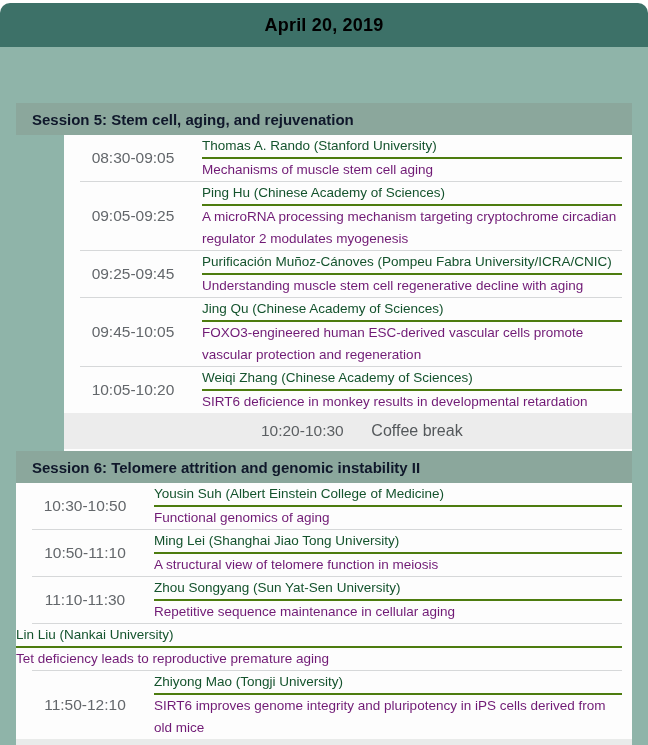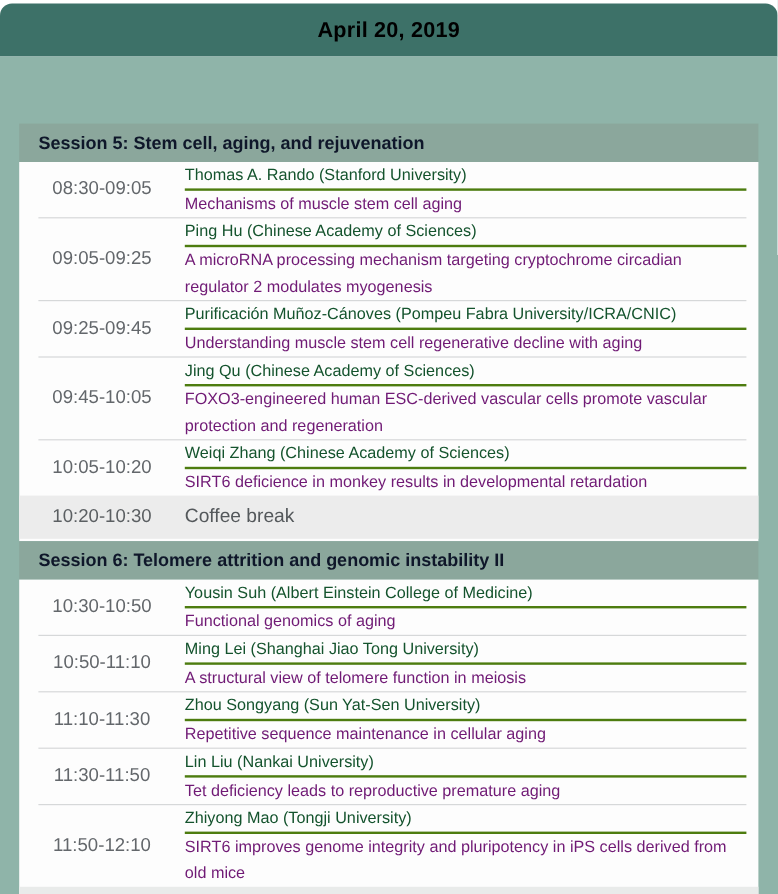--- a/index.html
+++ b/index.html
@@ -24,21 +24,21 @@
   }
 
   .session-bar {
     height: 32px; background: #8ba79c;
     display: flex; align-items: center;
     padding-left: 16px;
     color: #0f172a; font-weight: bold; font-size: 15px;
   }
 
   .table { background: #fdfdfd; }
-  .table1 { padding-bottom: 2px; }
+  .table1 { padding-bottom: 2px; margin-left: 48px; }
 
   .entry { display: flex; align-items: stretch; }
   .time-cell {
     width: 138px; flex: none;
     display: flex; align-items: center; justify-content: center;
     font-size: 15.5px; color: #63676b;
   }
   .content-cell { flex: 1; padding-right: 10px; min-width: 0; }
   .speaker-cell {
     line-height: 22px; font-size: 13.5px; color: #14532d;
@@ -47,21 +47,21 @@
   }
   .talk-cell { line-height: 22px; font-size: 13.5px; color: #701a75; }
 
   .entry-divider {
     height: 0; border-top: 1px solid #d6d8d9;
     margin: 0 10px 0 16px;
   }
 
   .break-row {
     height: 36px; background: #ececec;
-    display: flex; align-items: center;
+    display: flex; align-items: center; justify-content: center;
   }
   .break-row .time-cell { font-size: 15.5px; color: #5b5f62; }
   .break-label { font-size: 16px; color: #54585b; }
   .partial-row { height: 8px; background: #e9ebea; }
 </style>
 </head>
 <body>
 
 <div class="page">
 
@@ -155,21 +155,20 @@
       <div class="entry">
         <div class="time-cell">11:10-11:30</div>
         <div class="content-cell">
           <div class="speaker-cell">Zhou Songyang (Sun Yat-Sen University)</div>
           <div class="talk-cell">Repetitive sequence maintenance in cellular aging</div>
         </div>
       </div>
       <div class="entry-divider"></div>
 
       <div class="entry">
-        <div class="time-cell">11:30-11:50</div>
         <div class="content-cell">
           <div class="speaker-cell">Lin Liu (Nankai University)</div>
           <div class="talk-cell">Tet deficiency leads to reproductive premature aging</div>
         </div>
       </div>
       <div class="entry-divider"></div>
 
       <div class="entry">
         <div class="time-cell">11:50-12:10</div>
         <div class="content-cell">

